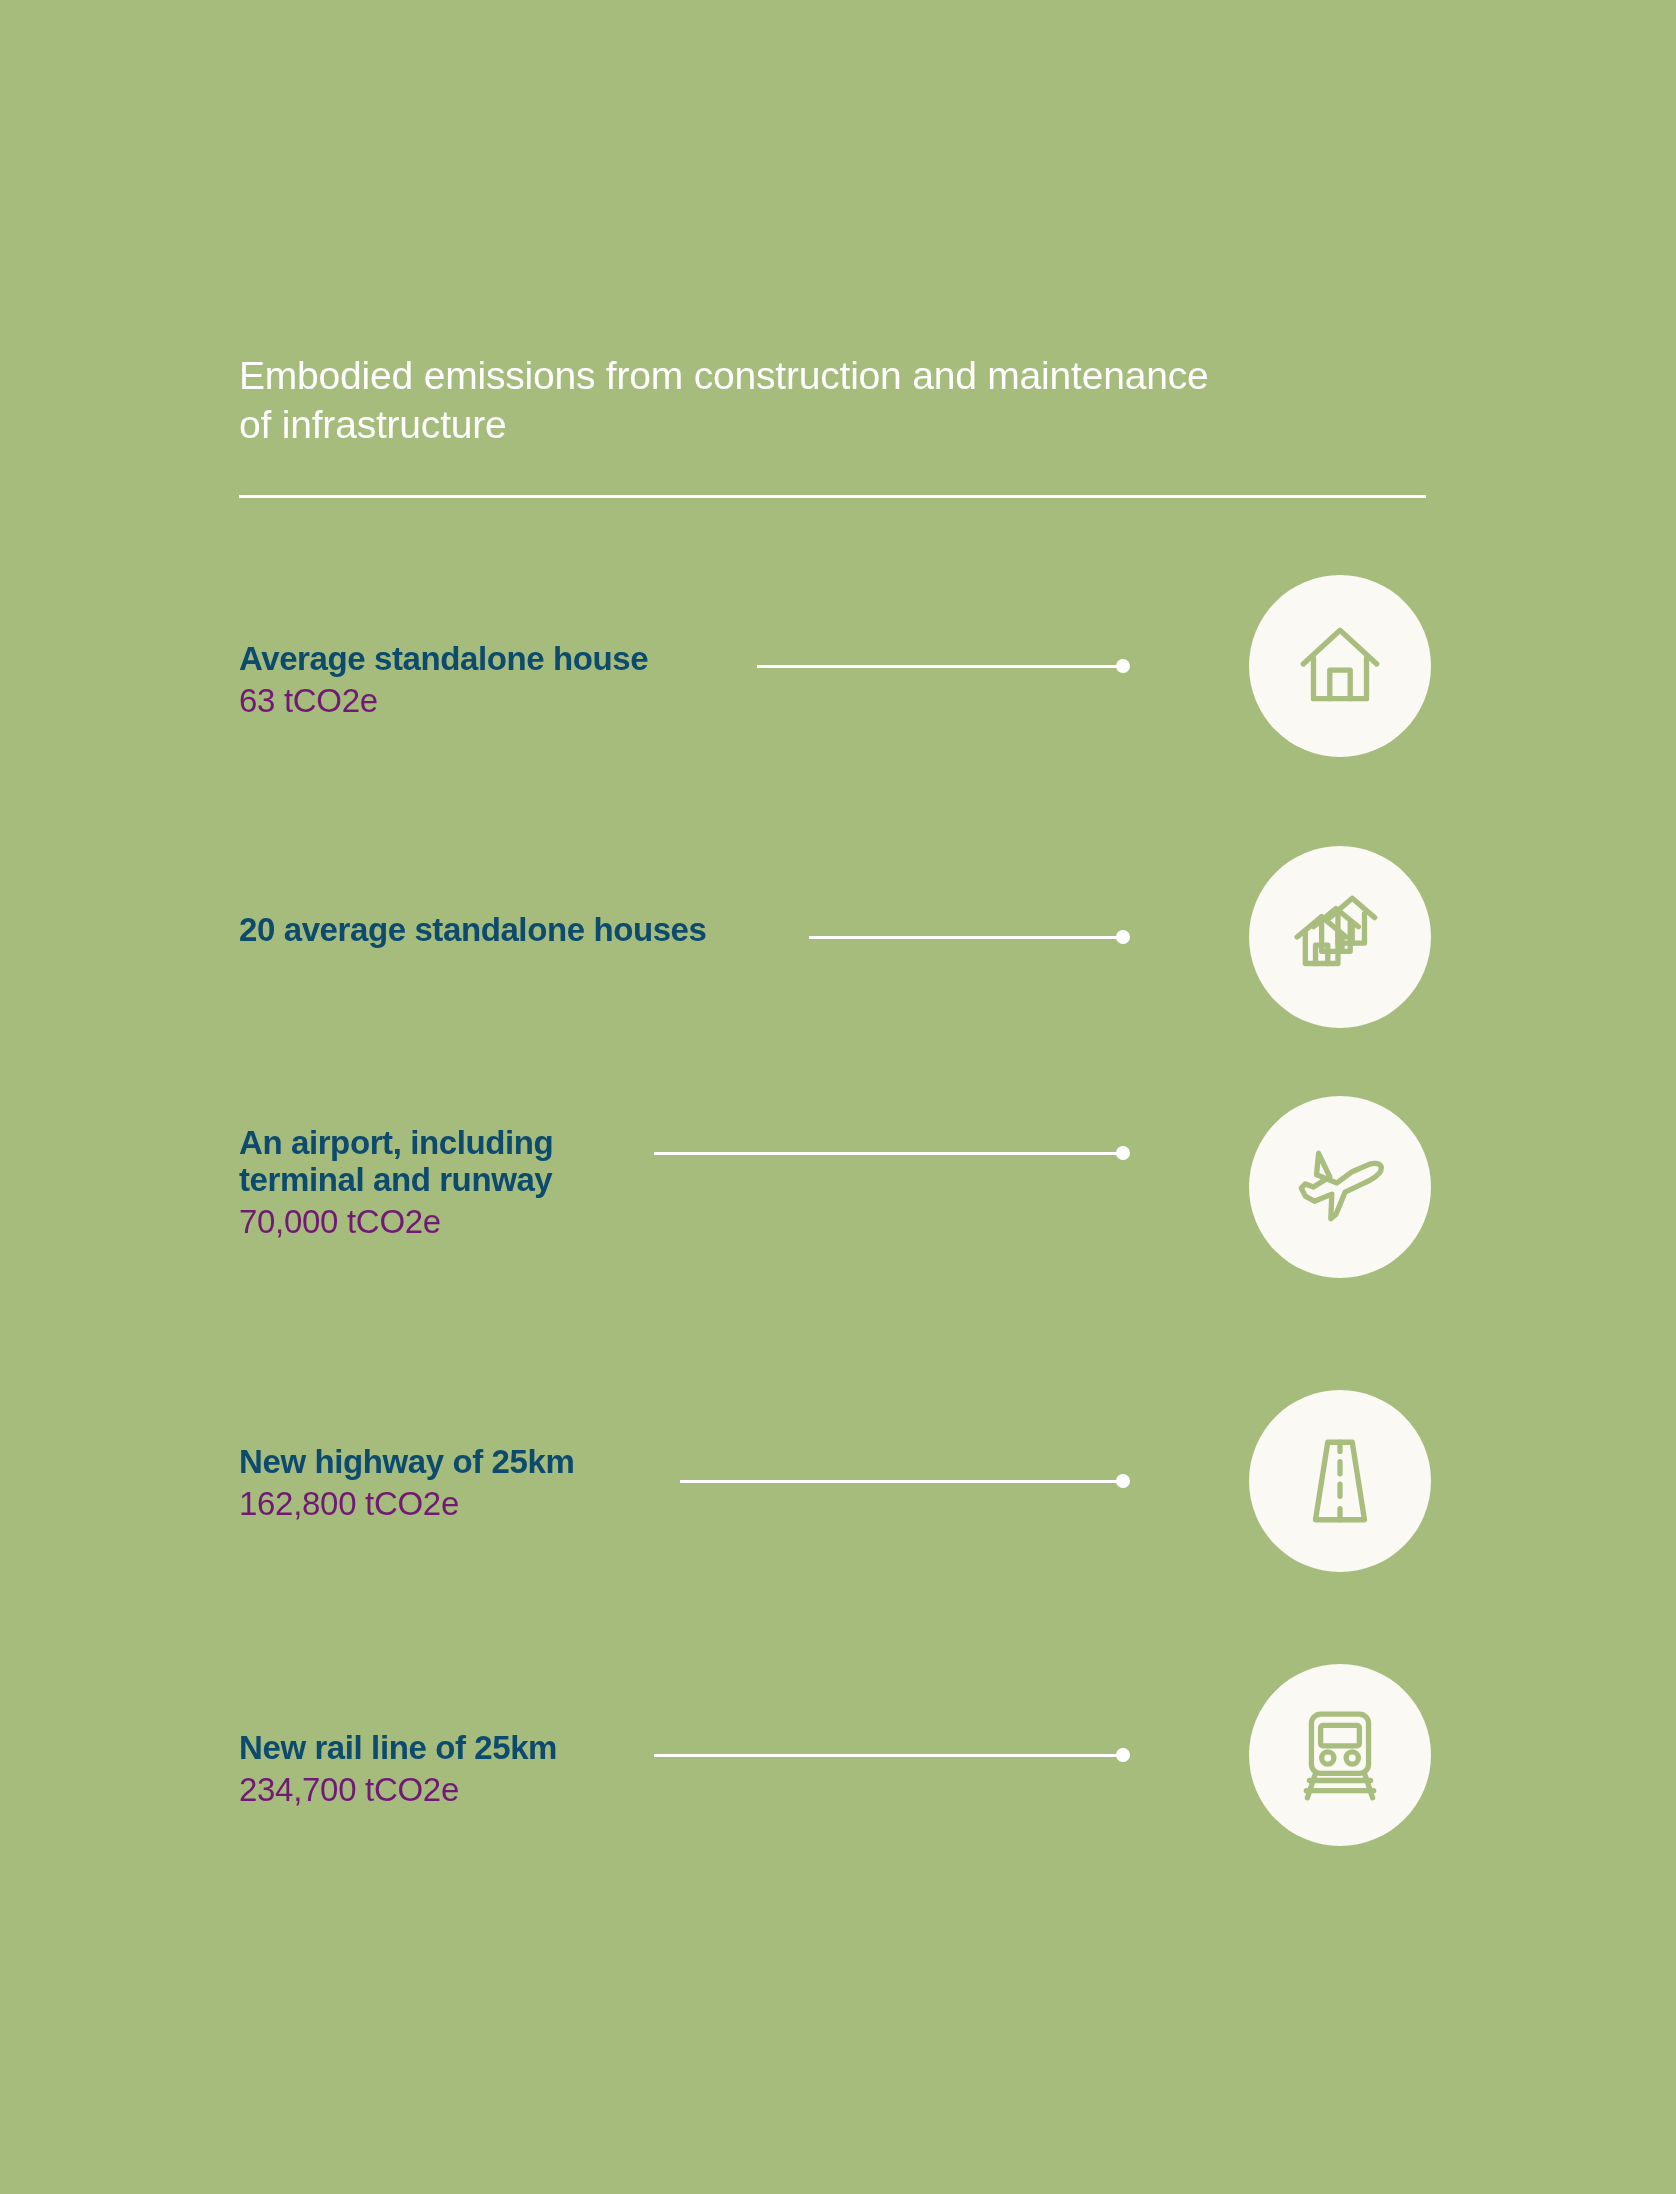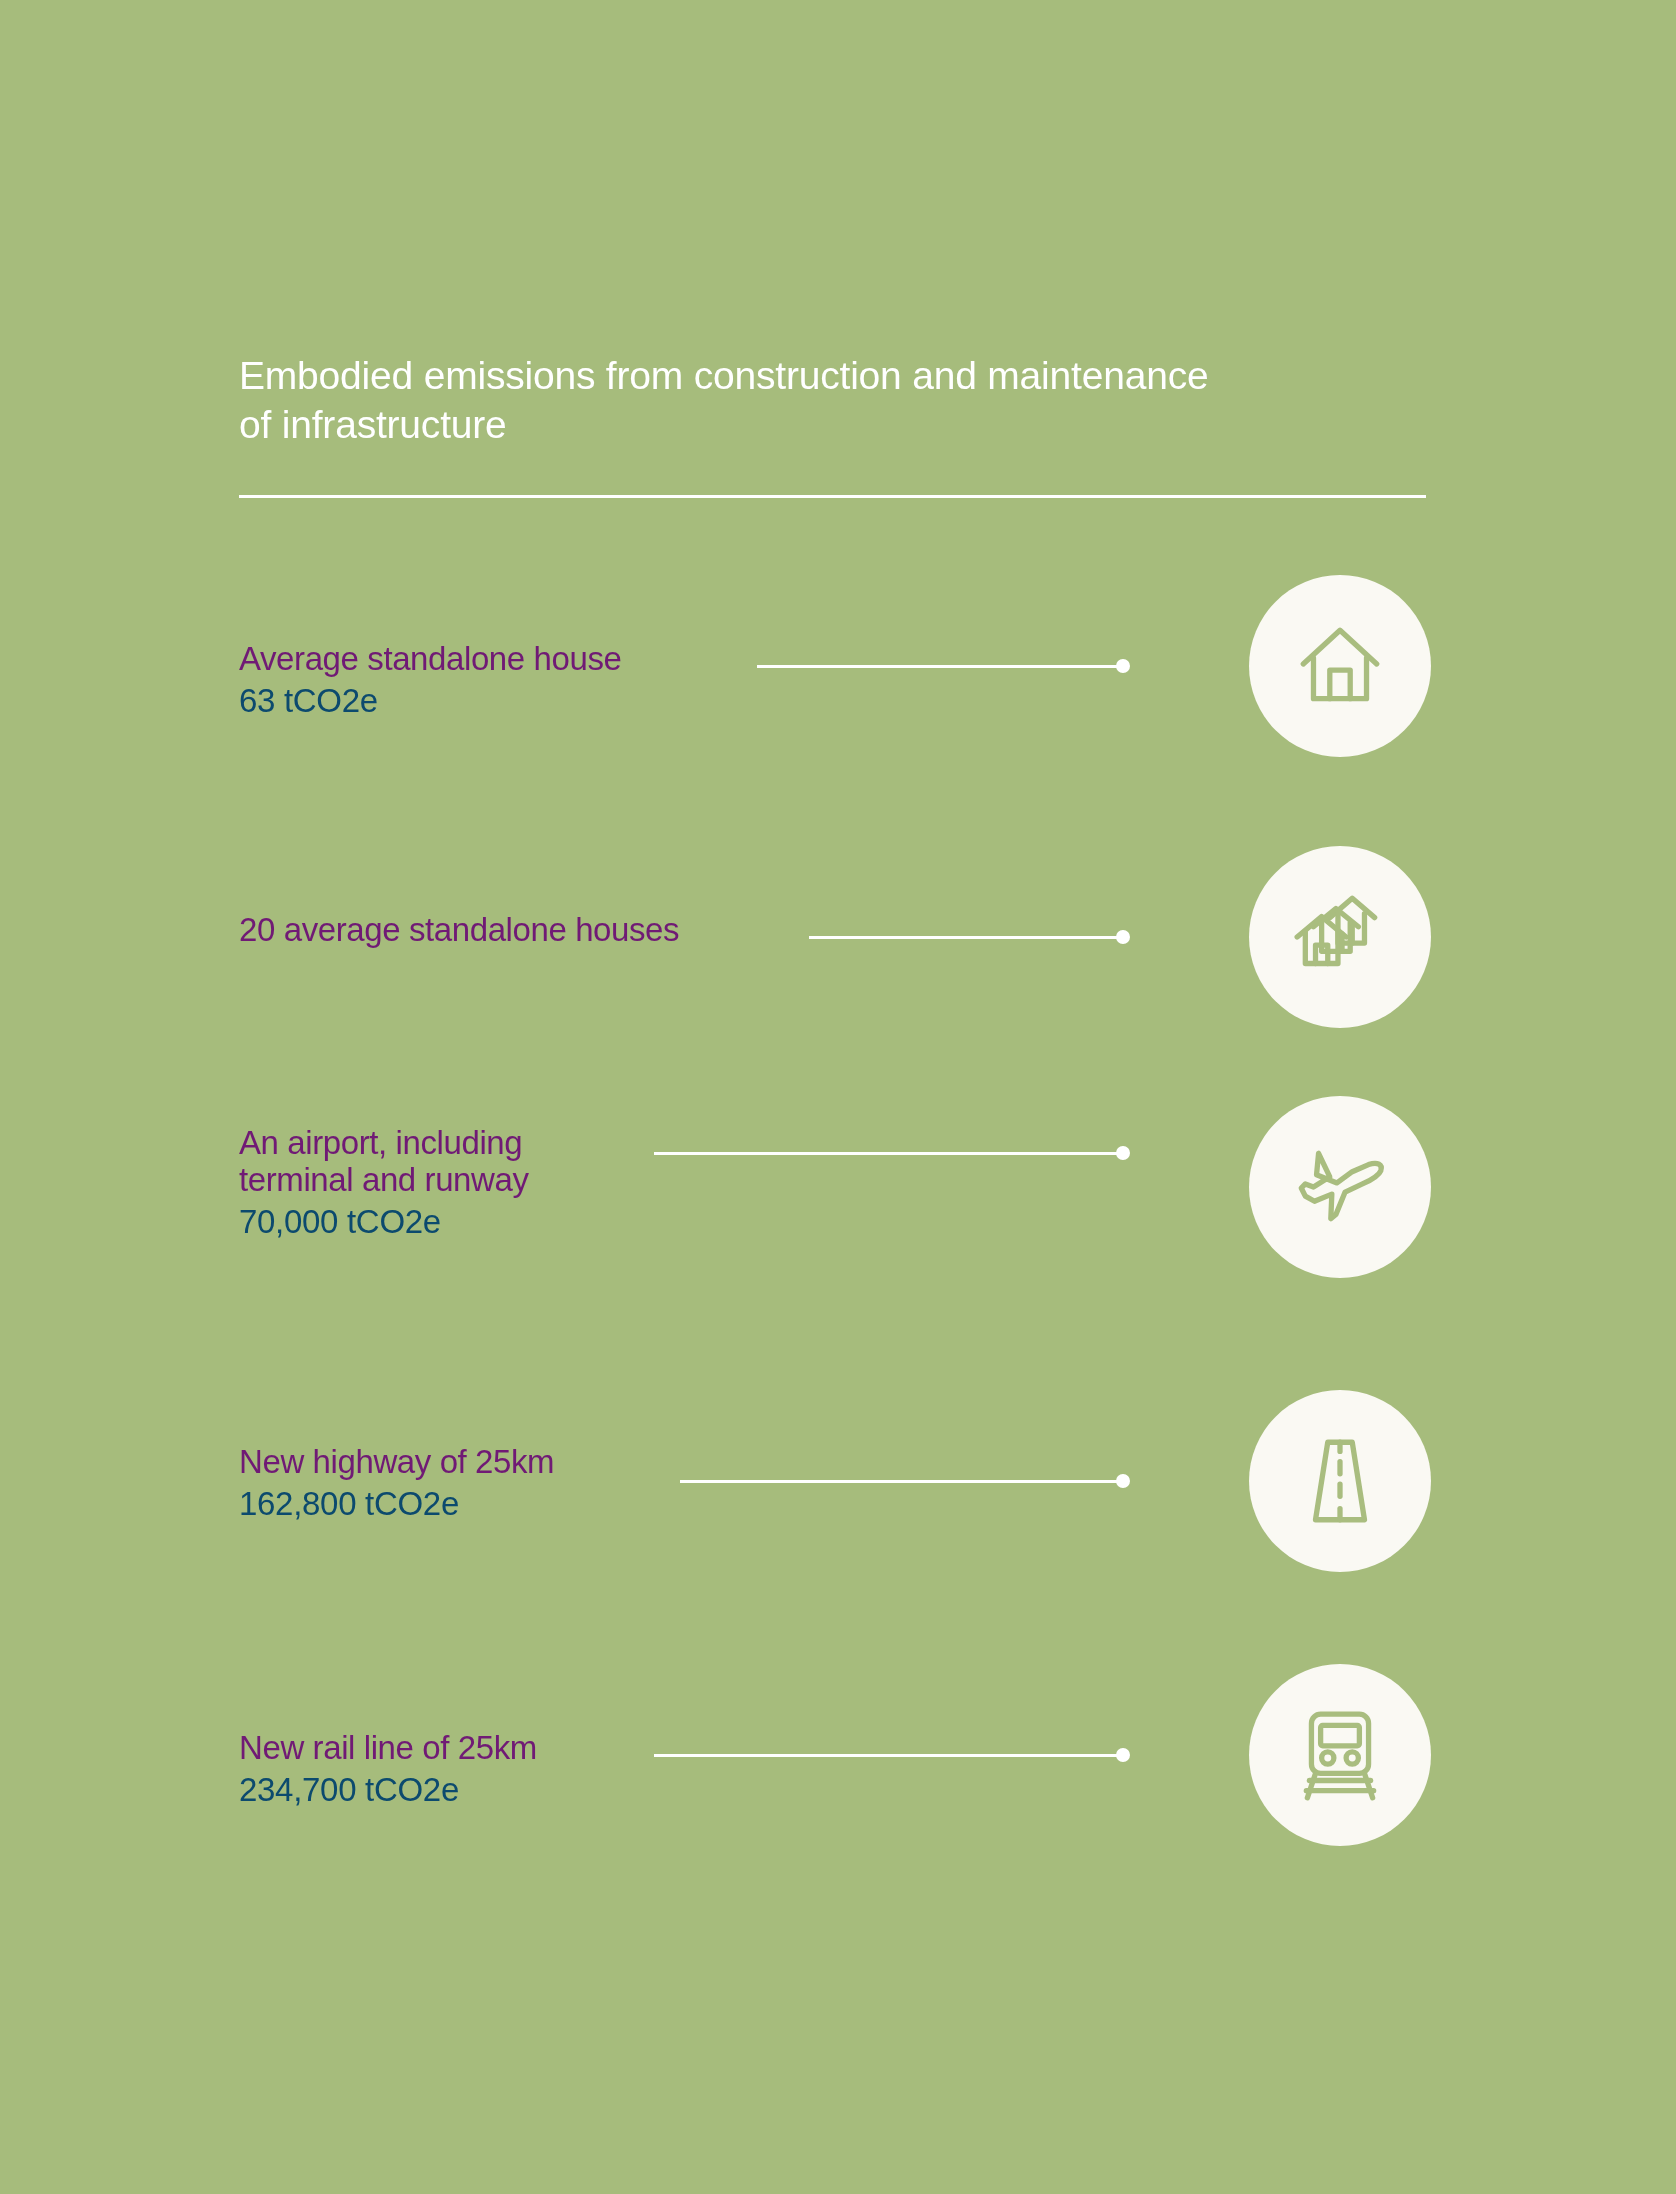--- a/index.html
+++ b/index.html
@@ -72,30 +72,30 @@
     width: 774px;
   }
   
   .row-0 .row-text { top: 71px; }
   .row-1 .row-text { top: 71px; }
   .row-2 .row-text { top: 34px; }
   .row-3 .row-text { top: 59px; }
   .row-4 .row-text { top: 71px; }
 
   .row-label {
-    color: #701a75;
+    color: #0c4a6e;
     font-size: 33px;
-    font-weight: 400;
+    font-weight: 700;
     line-height: 1.12;
     letter-spacing: -0.4px;
     white-space: pre-line;
     margin: 0;
   }
   .row-value {
-    color: #0c4a6e;
+    color: #701a75;
     font-size: 33px;
     font-weight: 400;
     line-height: 1.1;
     letter-spacing: -0.3px;
     margin: 5.2px 0 0 0;
   }
 
   
   .connector {
     position: absolute;

